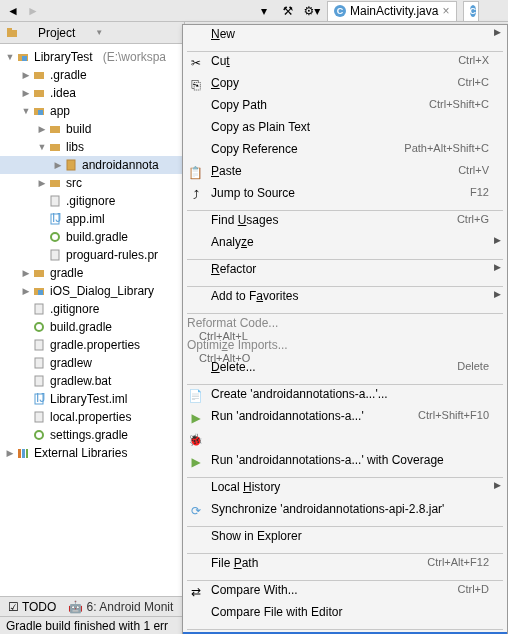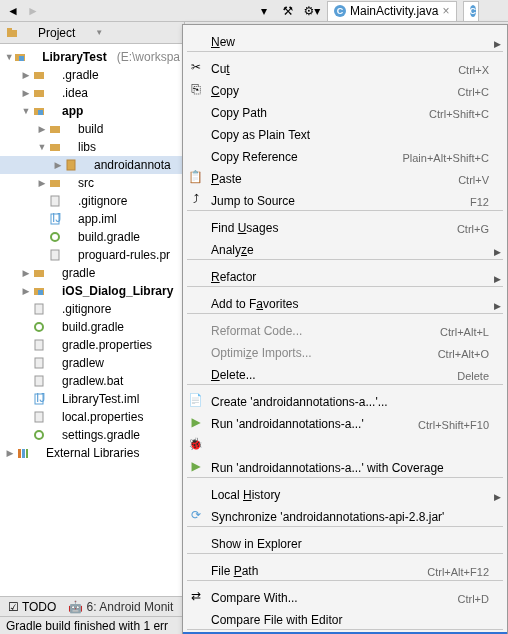--- a/index.html
+++ b/index.html
@@ -5,30 +5,30 @@
     * { box-sizing: border-box; margin: 0; padding: 0; font-family: "Segoe UI", Tahoma, sans-serif; font-size: 12px; }
     body { width: 508px; height: 634px; background: #f0f0f0; position: relative; overflow: hidden; }
     .toolbar { height: 22px; background: #e8e8e8; border-bottom: 1px solid #c0c0c0; display: flex; align-items: center; padding: 0 4px; gap: 2px; }
     .toolbar-btn { width: 18px; height: 18px; display: flex; align-items: center; justify-content: center; cursor: pointer; }
     .project-panel { position: absolute; left: 0; top: 22px; width: 185px; background: #fff; border-right: 1px solid #c0c0c0; height: 590px; overflow: hidden; }
     .panel-header { height: 22px; background: #e8e8e8; border-bottom: 1px solid #c0c0c0; display: flex; align-items: center; padding: 0 6px; gap: 20px; }
     .tree { padding: 4px 0; }
     .tree-row { display: flex; align-items: center; height: 18px; padding: 0 4px; white-space: nowrap; cursor: pointer; }
     .tree-row.selected { background: #d5e2f2; }
     .tree-row .arrow { width: 12px; height: 12px; display: inline-flex; align-items: center; justify-content: center; color: #888; font-size: 9px; }
-    .tree-row .icon { width: 14px; height: 14px; margin-right: 16px; display: inline-flex; align-items: center; justify-content: center; }
+    .tree-row .icon { width: 14px; height: 14px; margin-right: 4px; display: inline-flex; align-items: center; justify-content: center; }
     .folder-icon { fill: #d9a84e; }
-    .bold { font-weight: bold; }
+    .bold { font-weight: normal; }
     .tree-indent-1 { padding-left: 20px; }
     .tree-indent-2 { padding-left: 36px; }
     .tree-indent-3 { padding-left: 52px; }
     .context-menu { position: absolute; left: 182px; top: 24px; width: 326px; background: #f4f4f4; border: 1px solid #999; box-shadow: 2px 2px 6px rgba(0,0,0,0.3); z-index: 100; padding: 2px 0; }
-    .menu-item { height: 22px; display: flex; align-items: flex-end; padding: 0 18px 0 4px; position: relative; cursor: pointer; }
+    .menu-item { height: 22px; display: flex; align-items: flex-start; padding: 0 18px 0 4px; position: relative; cursor: pointer; }
     .menu-item.highlighted { background: #2f72d4; color: #fff; }
-    .menu-item.disabled { color: #8a8a8a; }
+    .menu-item.disabled { color: #8a8a8a; flex-direction: column; }
     .menu-icon { width: 18px; height: 18px; display: inline-flex; align-items: center; justify-content: center; margin-right: 6px; }
     .menu-label { flex: 1; white-space: nowrap; }
     .menu-shortcut { color: #6a6a6a; font-size: 11px; margin-left: 12px; }
     .menu-sep { height: 1px; background: #c8c8c8; margin: 2px 4px; }
     .submenu-arrow { position: absolute; right: 6px; color: #555; font-size: 9px; }
     .underline { text-decoration: underline; }
     .editor-tabs { position: absolute; left: 185px; top: 0; right: 0; height: 22px; background: #e8e8e8; border-bottom: 1px solid #c0c0c0; display: flex; align-items: center; padding-left: 70px; gap: 6px; }
     .editor-tab { display: flex; align-items: center; gap: 4px; padding: 2px 6px; background: #fff; border: 1px solid #c0c0c0; border-bottom: none; height: 20px; }
     .bottom-bar { position: absolute; bottom: 18px; left: 0; right: 0; height: 20px; background: #e8e8e8; border-top: 1px solid #c0c0c0; display: flex; align-items: center; padding: 0 8px; gap: 12px; font-size: 11px; }
     .status-bar { position: absolute; bottom: 0; left: 0; right: 0; height: 18px; background: #e8e8e8; border-top: 1px solid #c0c0c0; display: flex; align-items: center; padding: 0 6px; font-size: 11px; }
@@ -302,21 +302,21 @@
       <span class="menu-label">Copy Path</span>
       <span class="menu-shortcut">Ctrl+Shift+C</span>
     </div>
   <div class="menu-item">
       <span class="menu-icon"></span>
       <span class="menu-label">Copy as Plain Text</span>
     </div>
   <div class="menu-item">
       <span class="menu-icon"></span>
       <span class="menu-label">Copy Reference</span>
-      <span class="menu-shortcut">Plain+Alt+Shift+C</span>
+      <span class="menu-shortcut">Path+Alt+Shift+C</span>
     </div>
   <div class="menu-item">
       <span class="menu-icon">📋</span>
       <span class="menu-label"><span class="underline">P</span>aste</span>
       <span class="menu-shortcut">Ctrl+V</span>
     </div>
   <div class="menu-item">
       <span class="menu-icon">⤴</span>
       <span class="menu-label">Jump to Source</span>
       <span class="menu-shortcut">F12</span>

